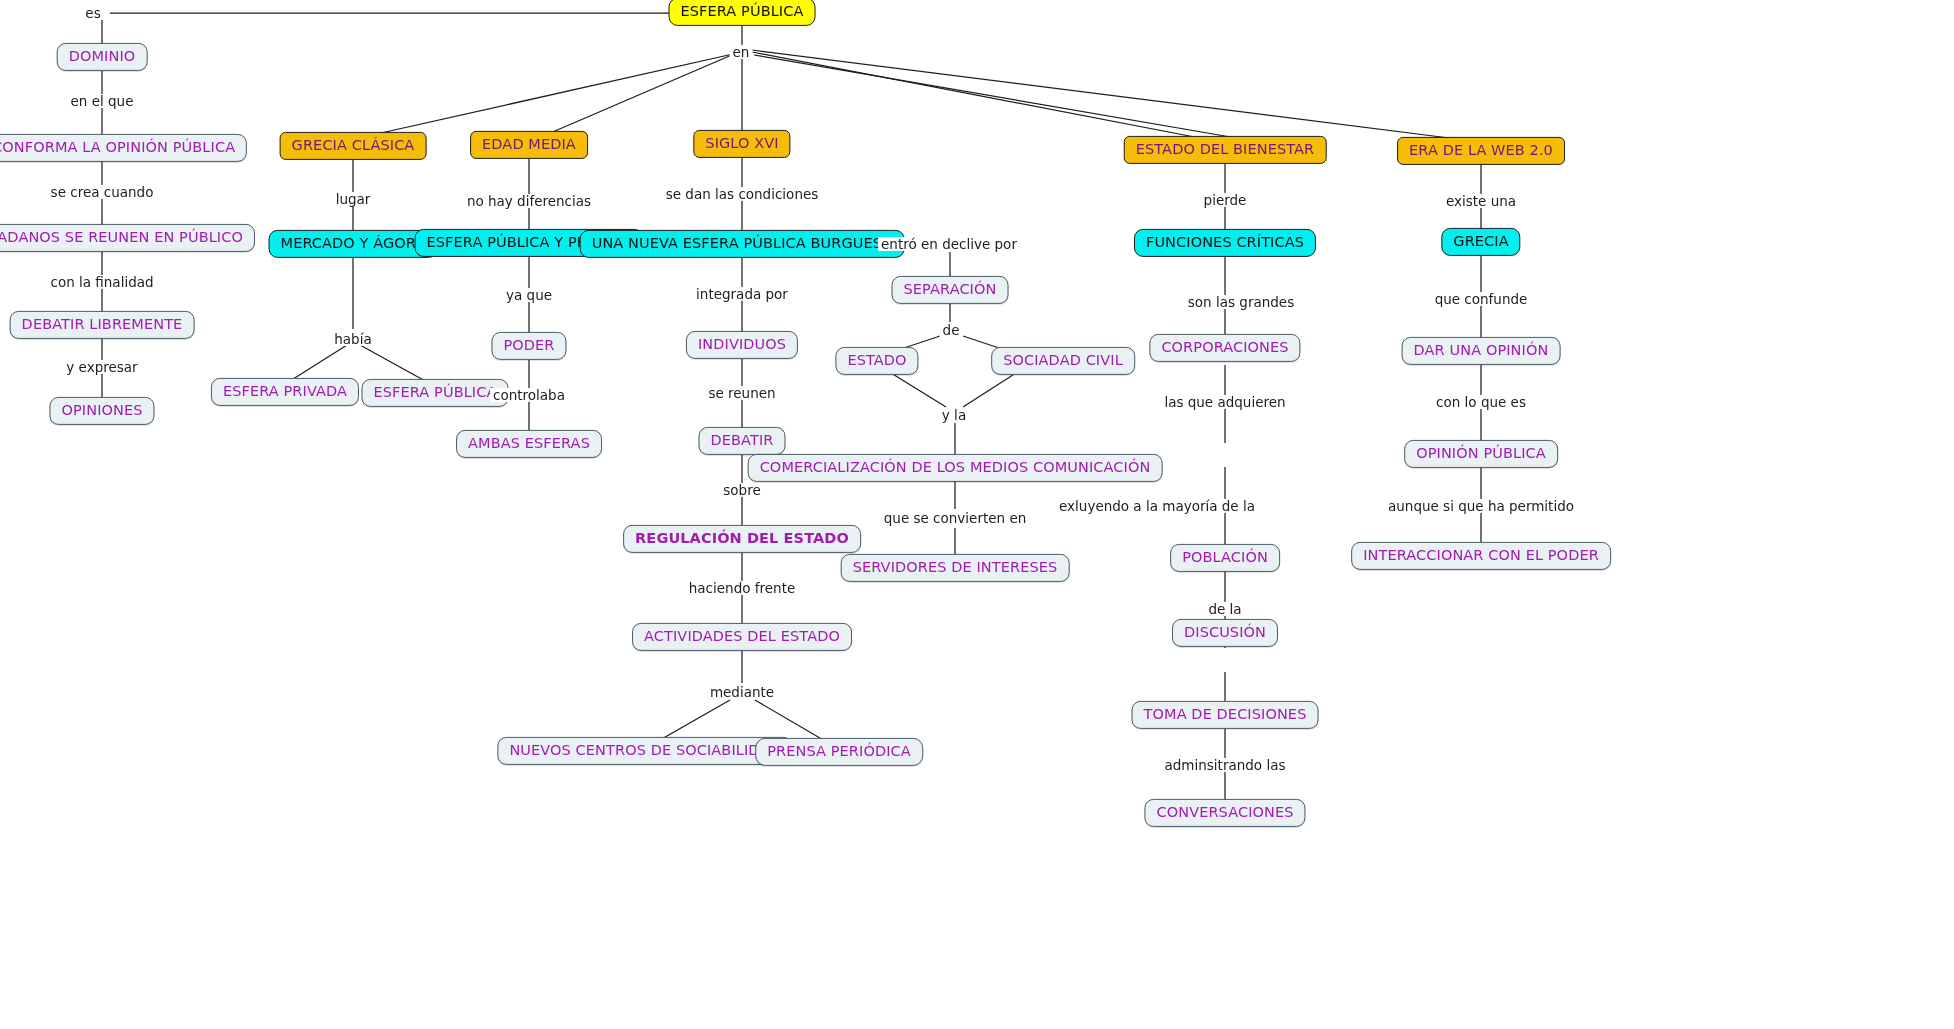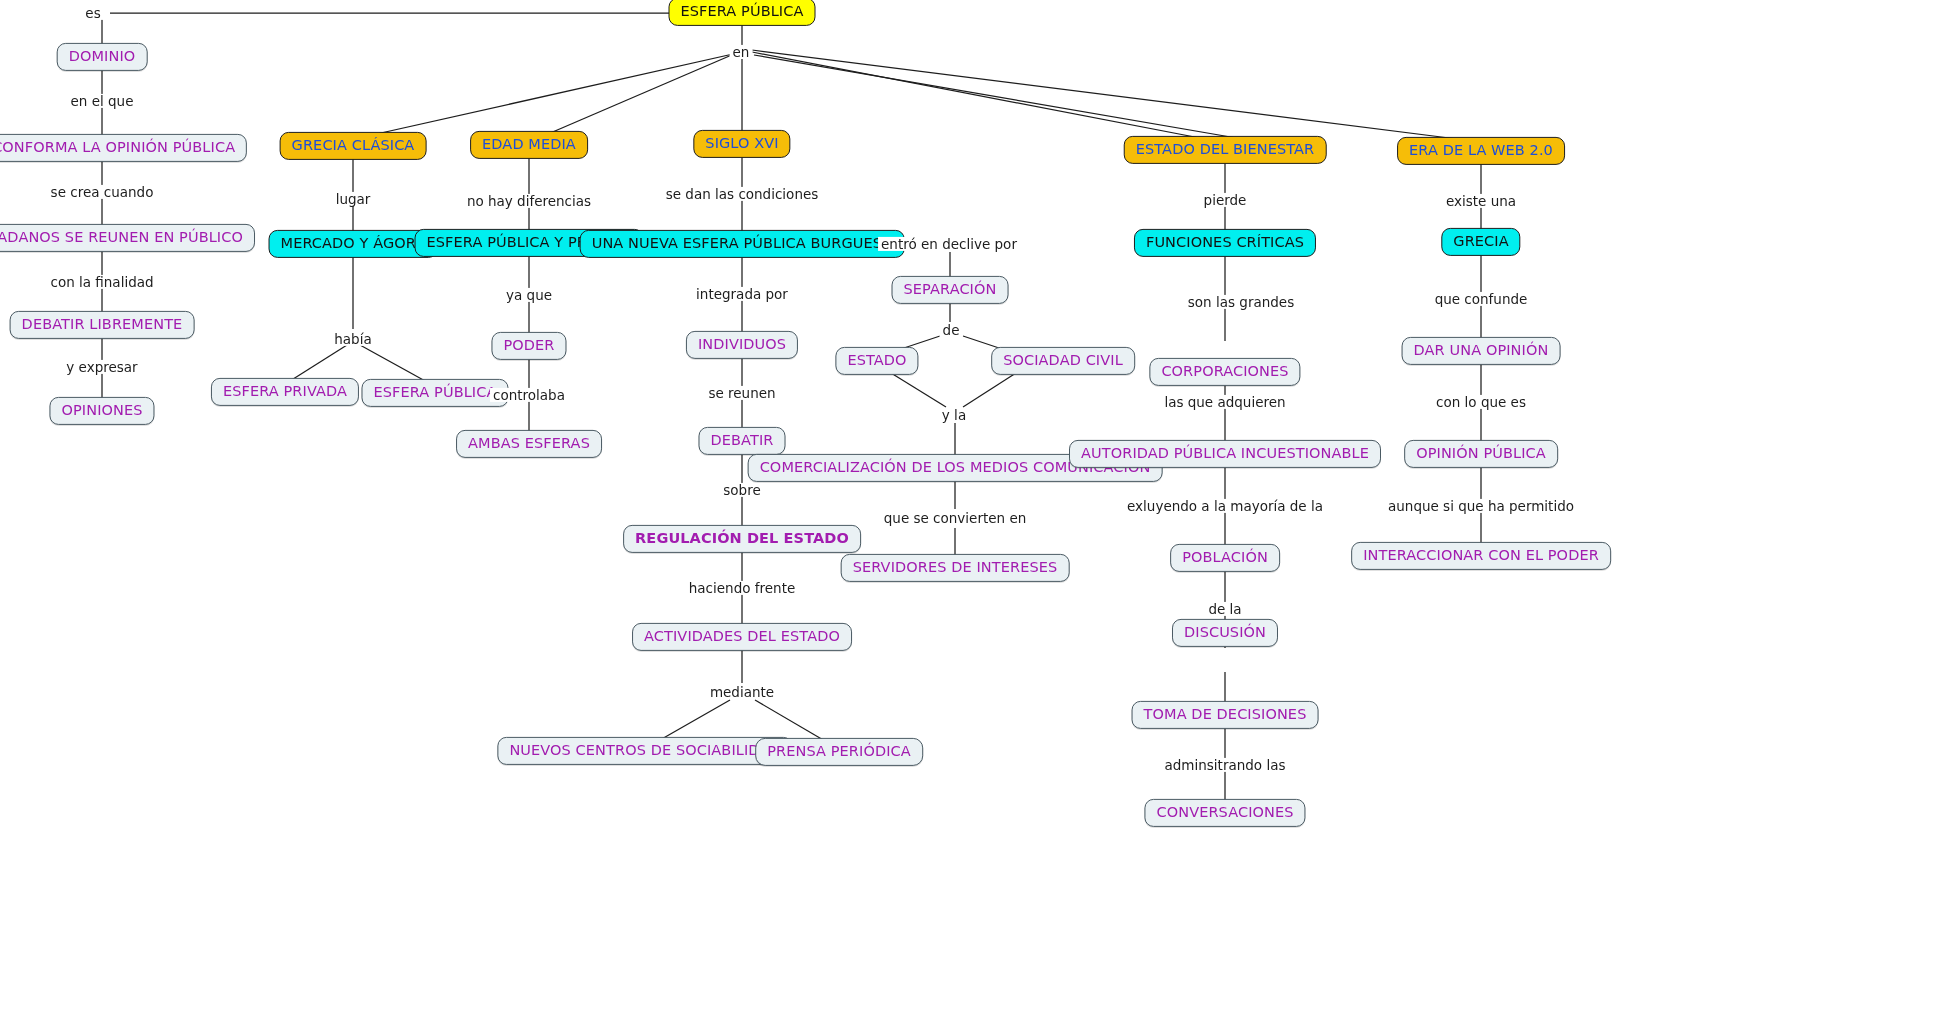--- a/index.html
+++ b/index.html
@@ -32,21 +32,22 @@
     box-shadow:0 1px 0 rgba(0,0,0,.12);
   }
   .n-yellow{
     background:#ffff00;
     border-color:#1d1d1d;
     color:#121212;
   }
   .n-orange{
     background:#f6bd08;
     border-color:#1d1d1d;
-    color:#1d4ed8;
+    color:#701a75;
+    border-radius:6px;
   }
   .n-cyan{
     background:#00efef;
     border-color:#1d1d1d;
     color:#121212;
   }
   .lbl{
     position:absolute;
     transform:translate(-50%,-50%);
     white-space:nowrap;
@@ -153,22 +154,21 @@
   <div class="node n-plain" style="left:839px;top:752px;border-radius:10px;">PRENSA PERIÓDICA</div>
 
   <div class="node n-plain" style="left:950px;top:290px;">SEPARACIÓN</div>
   <div class="node n-plain" style="left:877px;top:361px;">ESTADO</div>
   <div class="node n-plain" style="left:1031px;top:361px;margin-left:32px;">SOCIADAD CIVIL</div>
   <div class="node n-plain" style="left:955px;top:468px;">COMERCIALIZACIÓN DE LOS MEDIOS COMUNICACIÓN</div>
   <div class="node n-plain" style="left:955px;top:568px;">SERVIDORES DE INTERESES</div>
 
   <div class="node n-orange" style="left:1225px;top:150px;">ESTADO DEL BIENESTAR</div>
   <div class="node n-cyan" style="left:1225px;top:243px;">FUNCIONES CRÍTICAS</div>
-  <div class="node n-plain" style="left:1225px;top:372px;">CORPORACIONES</div>
-  <div class="node n-plain" style="left:1225px;top:454px;">AUTORIDAD PÚBLICA INCUESTIONABLE</div>
+  <div class="node n-plain" style="left:1225px;top:348px;">CORPORACIONES</div>
   <div class="node n-plain" style="left:1225px;top:558px;">POBLACIÓN</div>
   <div class="node n-plain" style="left:1225px;top:625px;margin-top:8px;">DISCUSIÓN</div>
   <div class="node n-plain" style="left:1225px;top:715px;">TOMA DE DECISIONES</div>
   <div class="node n-plain" style="left:1225px;top:813px;">CONVERSACIONES</div>
 
   <div class="node n-orange" style="left:1481px;top:151px;">ERA DE LA WEB 2.0</div>
   <div class="node n-cyan" style="left:1481px;top:242px;">GRECIA</div>
   <div class="node n-plain" style="left:1481px;top:351px;">DAR UNA OPINIÓN</div>
   <div class="node n-plain" style="left:1481px;top:454px;">OPINIÓN PÚBLICA</div>
   <div class="node n-plain" style="left:1481px;top:556px;">INTERACCIONAR CON EL PODER</div>
@@ -190,21 +190,21 @@
   <div class="lbl" style="left:742px;top:490px;">sobre</div>
   <div class="lbl" style="left:742px;top:588px;">haciendo frente</div>
   <div class="lbl" style="left:742px;top:692px;">mediante</div>
   <div class="lbl" style="left:949px;top:244px;">entró en declive por</div>
   <div class="lbl" style="left:951px;top:330px;">de</div>
   <div class="lbl" style="left:954px;top:415px;">y la</div>
   <div class="lbl" style="left:955px;top:518px;">que se convierten en</div>
   <div class="lbl" style="left:1225px;top:200px;">pierde</div>
   <div class="lbl" style="left:1225px;top:302px;margin-left:16px;">son las grandes</div>
   <div class="lbl" style="left:1225px;top:402px;">las que adquieren</div>
-  <div class="lbl" style="left:1225px;top:506px;">exluyendo a la mayoría de la</div>
+  <div class="lbl" style="left:1157px;top:506px;">exluyendo a la mayoría de la</div>
   <div class="lbl" style="left:1225px;top:609px;">de la</div>
   <div class="lbl" style="left:1225px;top:765px;">adminsitrando las</div>
   <div class="lbl" style="left:1481px;top:201px;">existe una</div>
   <div class="lbl" style="left:1481px;top:299px;">que confunde</div>
   <div class="lbl" style="left:1481px;top:402px;">con lo que es</div>
   <div class="lbl" style="left:1481px;top:506px;">aunque si que ha permitido</div>
 
 </div>
 
 </body></html>

